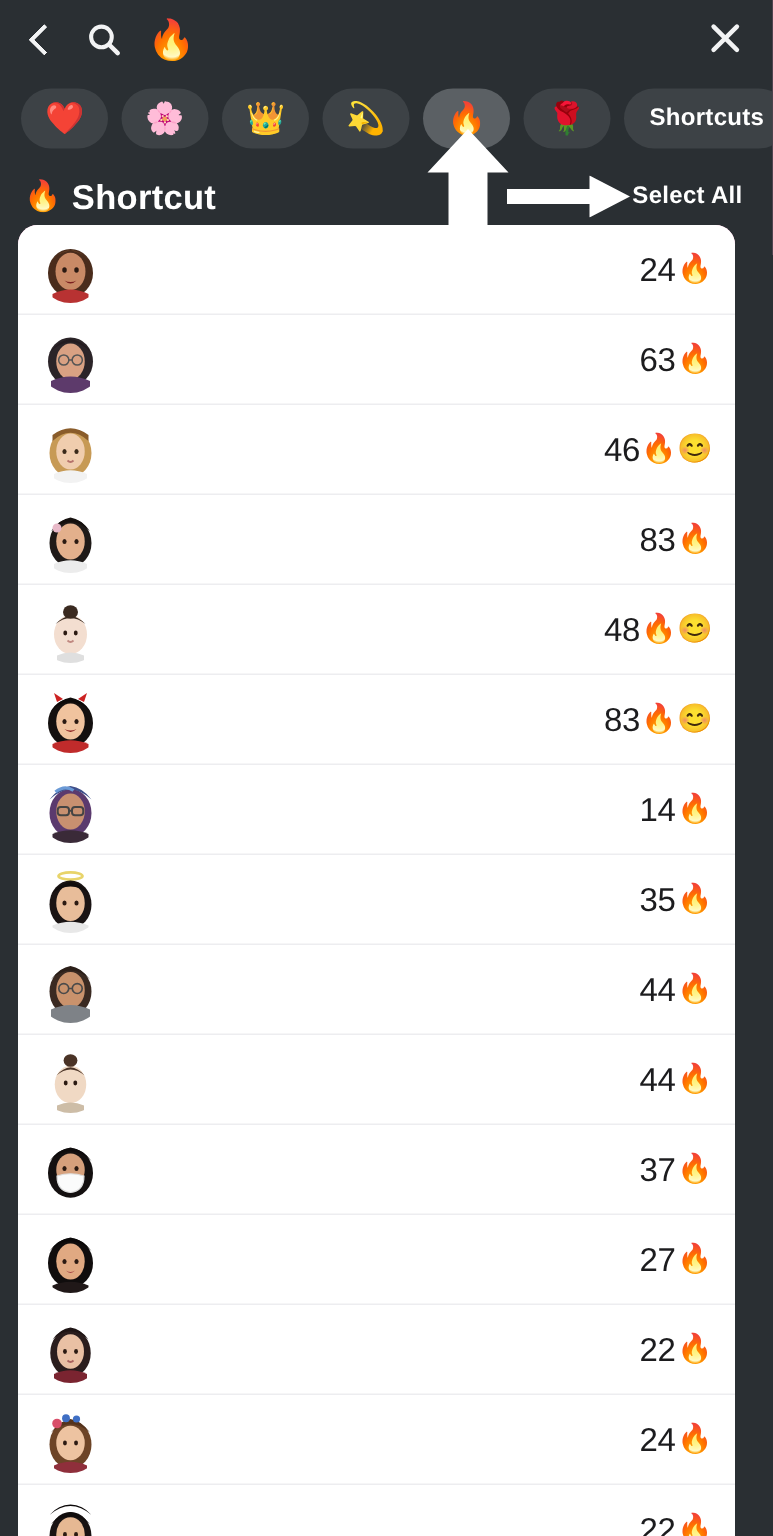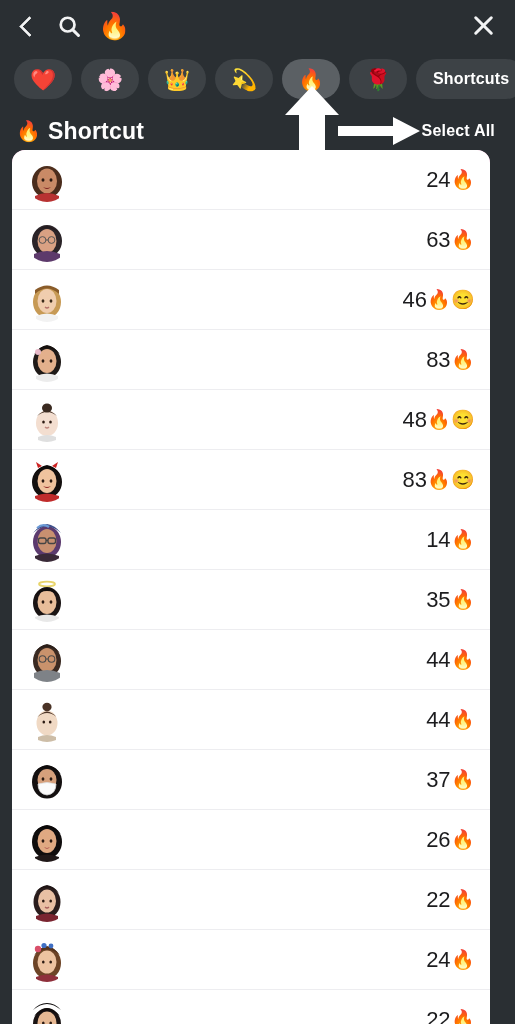--- a/index.html
+++ b/index.html
@@ -501,21 +501,21 @@
           <ellipse cx="22" cy="23" rx="9.5" ry="12" fill="#e0a982"></ellipse>
           <path d="M8 16 Q22 3 36 16 Q30 8 22 7 Q14 8 8 16Z" fill="#0a0808"></path>
           <ellipse cx="18" cy="23" rx="1.4" ry="1.7" fill="#2b1a12"></ellipse>
           <ellipse cx="26" cy="23" rx="1.4" ry="1.7" fill="#2b1a12"></ellipse>
           <path d="M19 29 Q22 32 25 29 Q22 31 19 29Z" fill="#8e2030"></path>
           <path d="M10 39 Q22 34 34 39 L34 44 L10 44Z" fill="#201818"></path>
         </svg>
       </div>
       <div class="row-name"></div>
       <div class="row-meta">
-        <span class="row-count">26</span>
+        <span class="row-count">27</span>
         <span class="row-emojis">🔥</span>
       </div>
     </div>
 
     <div class="row">
       <div class="avatar">
         <svg width="44" height="44" viewBox="0 0 44 44">
           <ellipse cx="22" cy="24" rx="13.5" ry="16" fill="#2a1d1d"></ellipse>
           <ellipse cx="22" cy="23" rx="9" ry="11.5" fill="#e9c0a4"></ellipse>
           <path d="M10 15 Q22 4 34 15 Q29 8 22 7 Q15 8 10 15Z" fill="#1e1414"></path>

